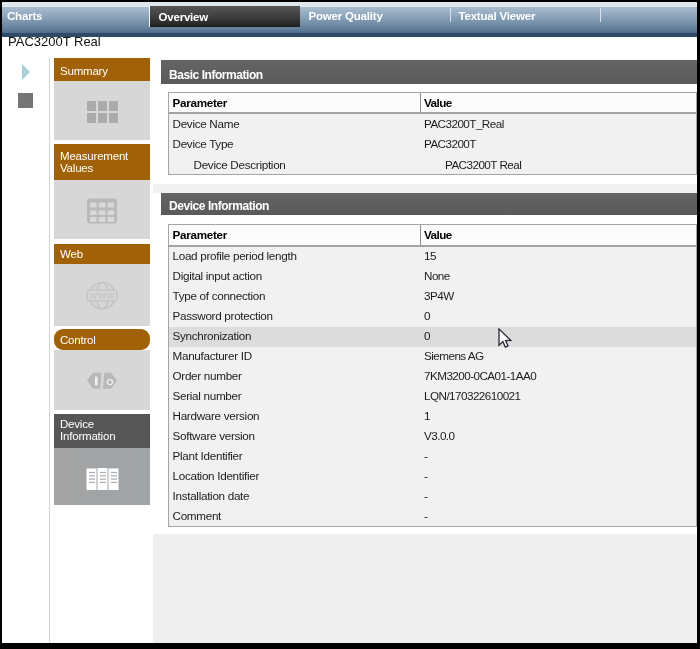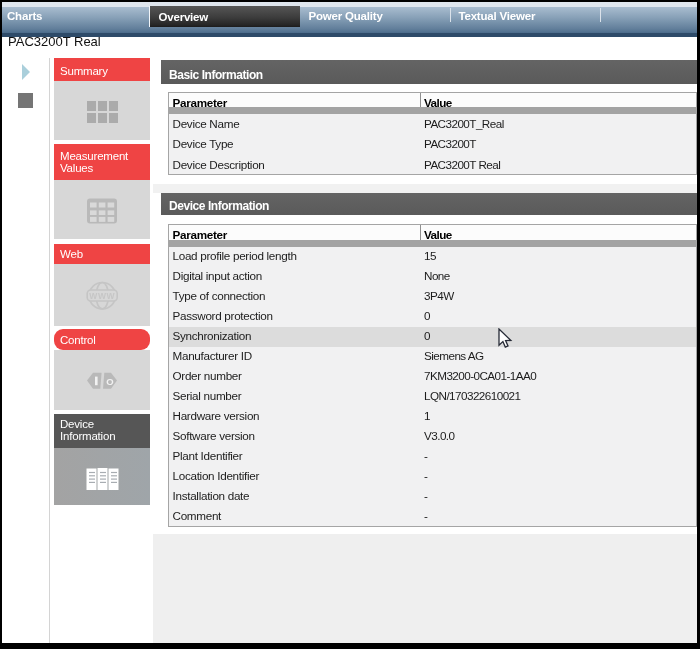--- a/index.html
+++ b/index.html
@@ -31,33 +31,33 @@
 
   
   #tri { left:21.5px; top:64px; width:0; height:0;
     border-top:8.5px solid transparent; border-bottom:8.5px solid transparent;
     border-left:8px solid #aacfdb; }
   #sq { left:18px; top:93px; width:15px; height:15px; background:#757575; }
   #vline { left:49px; top:58px; width:1px; height:585px; background:#d4d4d4; }
 
   
   .sb { position:absolute; left:54px; width:96px; }
-  .band { position:absolute; left:54px; width:96px; background:#ef4444; color:#fff;
+  .band { position:absolute; left:54px; width:96px; background:#a16207; color:#fff;
     font-size:11.5px; letter-spacing:-0.2px; line-height:12.3px; padding-left:6px; }
   .body { position:absolute; left:54px; width:96px; background:#d7d7d7; }
 
   
   #graybottom { left:153px; top:534px; width:544px; height:109px; background:#efefef; }
   #gapstrip { left:153px; top:183.5px; width:544px; height:9px; background:#f1f1f1; }
   .secbar { position:absolute; left:161px; width:536px;
     background:linear-gradient(to bottom,#646464,#5a5a5a); color:#fff;
     font-weight:bold; font-size:12px; letter-spacing:-0.45px; padding-left:8px; }
   .tbl { position:absolute; left:168px; width:529px; border:1px solid #a5a5a5;
     background:#f1f1f2; font-size:11.7px; letter-spacing:-0.3px; color:#1c1c1c; }
-  .thead { background:#fcfcfc; border-bottom:7px solid #a3a3a3; position:relative; }
+  .thead { background:#fcfcfc; border-bottom:2px solid #a3a3a3; position:relative; }
   .thead .p, .thead .v { font-weight:bold; color:#000; }
   .row { position:relative; }
   .p { position:absolute; left:3.5px; }
   .v { position:absolute; left:255px; letter-spacing:-0.55px; }
   .hdiv { position:absolute; left:250.5px; top:0; width:1px; height:100%; background:#909090; }
 </style>
 </head>
 <body>
 <div id="frame">
 
@@ -170,21 +170,21 @@
         <span class="hdiv"></span>
       </div>
     <div class="row" style="height:20.5px; line-height:19px;">
         <span class="p">Device Name</span>
         <span class="v">PAC3200T_Real</span>
       </div>
     <div class="row" style="height:20.5px; line-height:19px;">
         <span class="p">Device Type</span>
         <span class="v">PAC3200T</span>
       </div>
-    <div class="row" style="height:20.5px; line-height:19px;">
+    <div class="row" style="height:20.5px; line-height:19px;margin-left:21px;">
         <span class="p">Device Description</span>
         <span class="v">PAC3200T Real</span>
       </div>
   </div>
 
   <div class="secbar" style="top:192.5px; height:22.5px; line-height:26.5px;">Device Information</div>
   <div class="tbl" style="top:224px; height:302.5px;">
     <div class="thead" style="height:21.5px; line-height:20px;">
         <span class="p">Parameter</span>
         <span class="v">Value</span>

